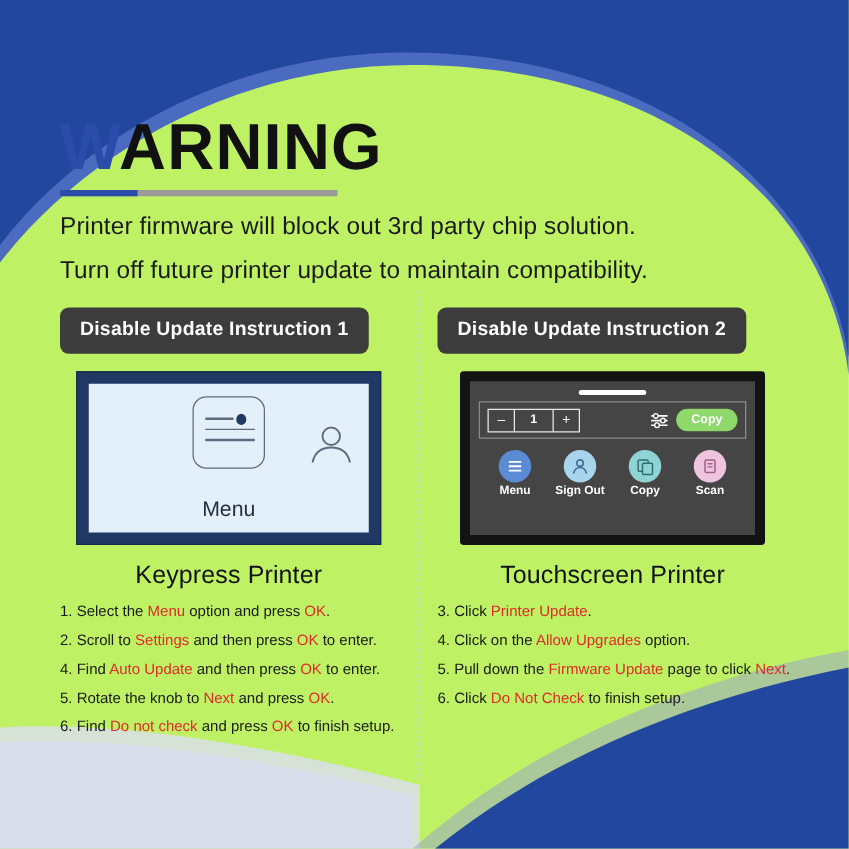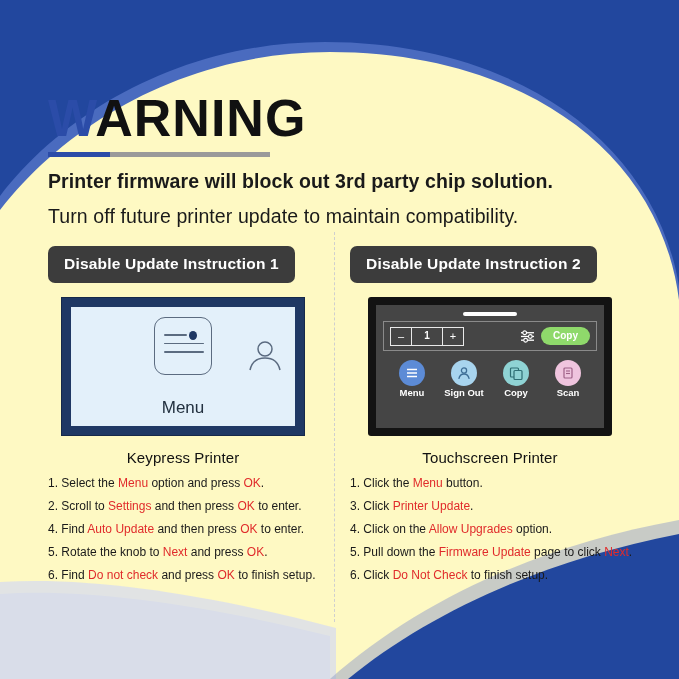--- a/index.html
+++ b/index.html
@@ -5,21 +5,21 @@
   html,body{margin:0;padding:0;}
   body{
     width:679px;height:679px;
     background:#ffffff;
     font-family:"Liberation Sans", sans-serif;
     overflow:hidden;
   }
   #page{
     position:relative;
     width:679px;height:679px;
-    background:#fef9c3;
+    background:#bef264;
     overflow:hidden;
   }
   #deco{position:absolute;inset:0;width:679px;height:679px;pointer-events:none;}
 
   
   .warning-wrap{position:absolute;left:48px;top:92px;}
   .warning{
     font-size:52px;
     font-weight:bold;
     letter-spacing:1px;
@@ -28,21 +28,21 @@
     white-space:nowrap;
   }
   .warning .w-blue{color:#2B4CA8;}
   .rule{position:absolute;left:48px;top:152px;width:222px;height:5px;background:#9a9a9a;}
   .rule-blue{position:absolute;left:48px;top:152px;width:62px;height:5px;background:#2B4CA8;}
 
   .lead{
     position:absolute;left:48px;width:600px;
     font-size:19.5px;color:#1a1a1a;letter-spacing:.1px;
   }
-  .lead1{top:170px;font-weight:bold;}
+  .lead1{top:170px;}
   .lead2{top:205px;}
 
   
   .divider{
     position:absolute;left:334px;top:232px;width:0;height:390px;
     border-left:1px dashed #cfcfcf;
   }
 
   
   .col{position:absolute;top:246px;}
@@ -153,21 +153,21 @@
   .app .circle{
     width:26px;height:26px;border-radius:50%;
     margin:0 auto 2px auto;
     display:flex;align-items:center;justify-content:center;
   }
   .app .lbl{color:#ffffff;font-size:9.5px;font-weight:bold;line-height:1;}
 
   
   .caption{
     text-align:center;
-    font-size:15px;
+    font-size:20px;
     color:#111111;
     margin-top:13px;
     letter-spacing:.1px;
   }
 
   
   .steps{margin-top:11px;}
   .step{
     font-size:12px;
     color:#1a1a1a;
@@ -308,21 +308,20 @@
               <div class="lbl">Scan</div>
             </div>
 
           </div>
         </div>
       </div>
     </div>
 
     <div class="caption">Touchscreen Printer</div>
     <div class="steps">
-        <div class="step"><span>1. Click the </span><span class="hl">Menu</span><span> button.</span></div>
         <div class="step"><span>3. Click </span><span class="hl">Printer Update</span><span>.</span></div>
         <div class="step"><span>4. Click on the </span><span class="hl">Allow Upgrades</span><span> option.</span></div>
         <div class="step"><span>5. Pull down the </span><span class="hl">Firmware Update</span><span> page to click </span><span class="hl">Next</span><span>.</span></div>
         <div class="step"><span>6. Click </span><span class="hl">Do Not Check</span><span> to finish setup.</span></div>
       </div>
   </div>
 
 </div>
 
 </body></html>

